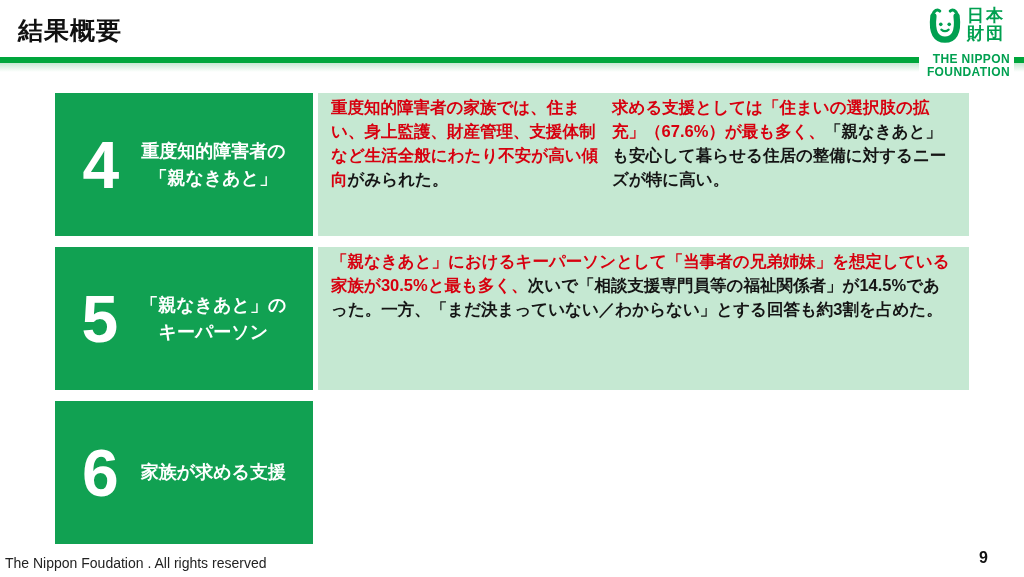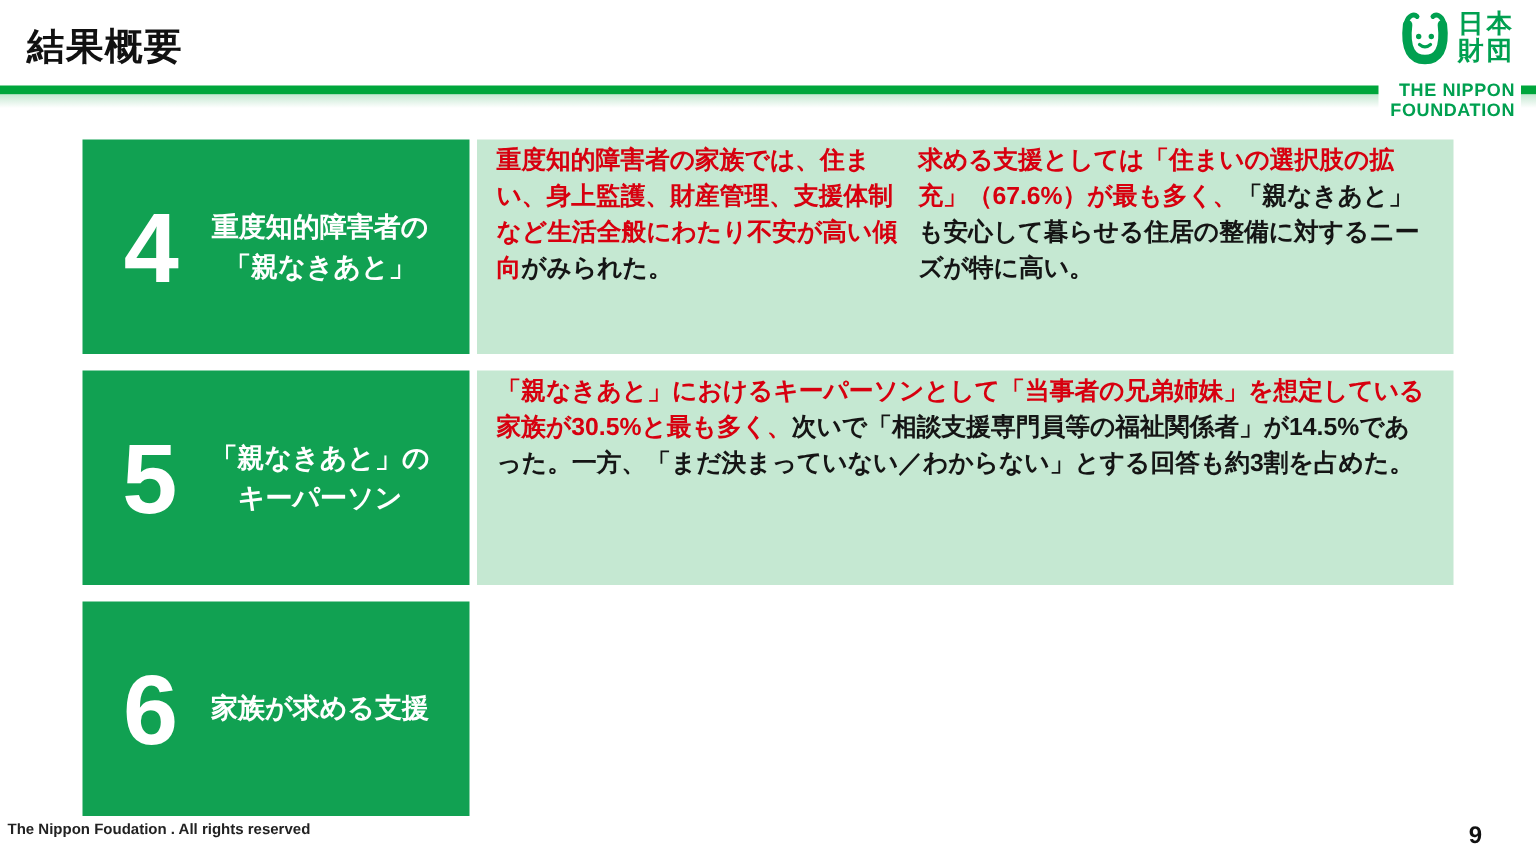--- a/index.html
+++ b/index.html
@@ -11,39 +11,39 @@
     position:absolute; left:18px; top:14px; margin:0;
     font-size:25px; font-weight:bold; color:#111; letter-spacing:1px;
   }
   .rule { position:absolute; top:57px; left:0; width:1024px; height:6px; background:var(--line-green); }
   .rule-fade { position:absolute; top:63px; left:0; width:1024px; height:9px;
     background:linear-gradient(var(--light-green), #ffffff); }
   .logo {
     position:absolute; top:3px; right:10px; z-index:2; background:#fff;
     padding:4px 4px 2px 8px; text-align:right; color:var(--logo-green);
   }
-  .logo-top { display:flex; align-items:flex-start; gap:4px; justify-content:flex-end; }
+  .logo-top { display:flex; align-items:flex-start; gap:4px; }
   .logo-kanji { font-size:17px; font-weight:bold; line-height:1.05; letter-spacing:2px; text-align:left; }
   .logo-en { font-size:12px; font-weight:bold; line-height:1.1; margin-top:2px; letter-spacing:0.4px; }
   .rows { position:absolute; top:93px; left:55px; }
   .row { display:flex; margin-bottom:11px; }
   .num-box {
     width:258px; height:143px; margin-right:5px; background:var(--green); color:#fff;
     display:flex; align-items:center; justify-content:center; gap:22px; flex:none;
   }
   .num { font-size:66px; font-weight:bold; line-height:1; }
   .label { font-size:18px; font-weight:bold; line-height:1.5; text-align:center; white-space:pre-line; }
   .content {
     width:651px; height:143px; background:var(--light-green); box-sizing:border-box;
     padding:2px 13px; display:flex; flex-direction:row; justify-content:center; flex:none;
   }
   .content p { margin:0 0 20px; font-size:16.5px; font-weight:bold; line-height:24px; color:#151515; }
   .content p:last-child { margin-bottom:0; }
   .seg-red { color:var(--red); }
-  .copyright { position:absolute; left:5px; bottom:18px; font-size:10px; color:#222;font-weight:bold; }
+  .copyright { position:absolute; left:5px; bottom:6px; font-size:14px; color:#222; }
   .page-num { position:absolute; right:36px; bottom:10px; font-size:16px; font-weight:bold; color:#111; }
 </style>
 </head>
 <body>
 
 <div class="slide">
   <h1 class="page-title">結果概要</h1>
 
   <div class="rule"></div>
   <div class="rule-fade"></div>

